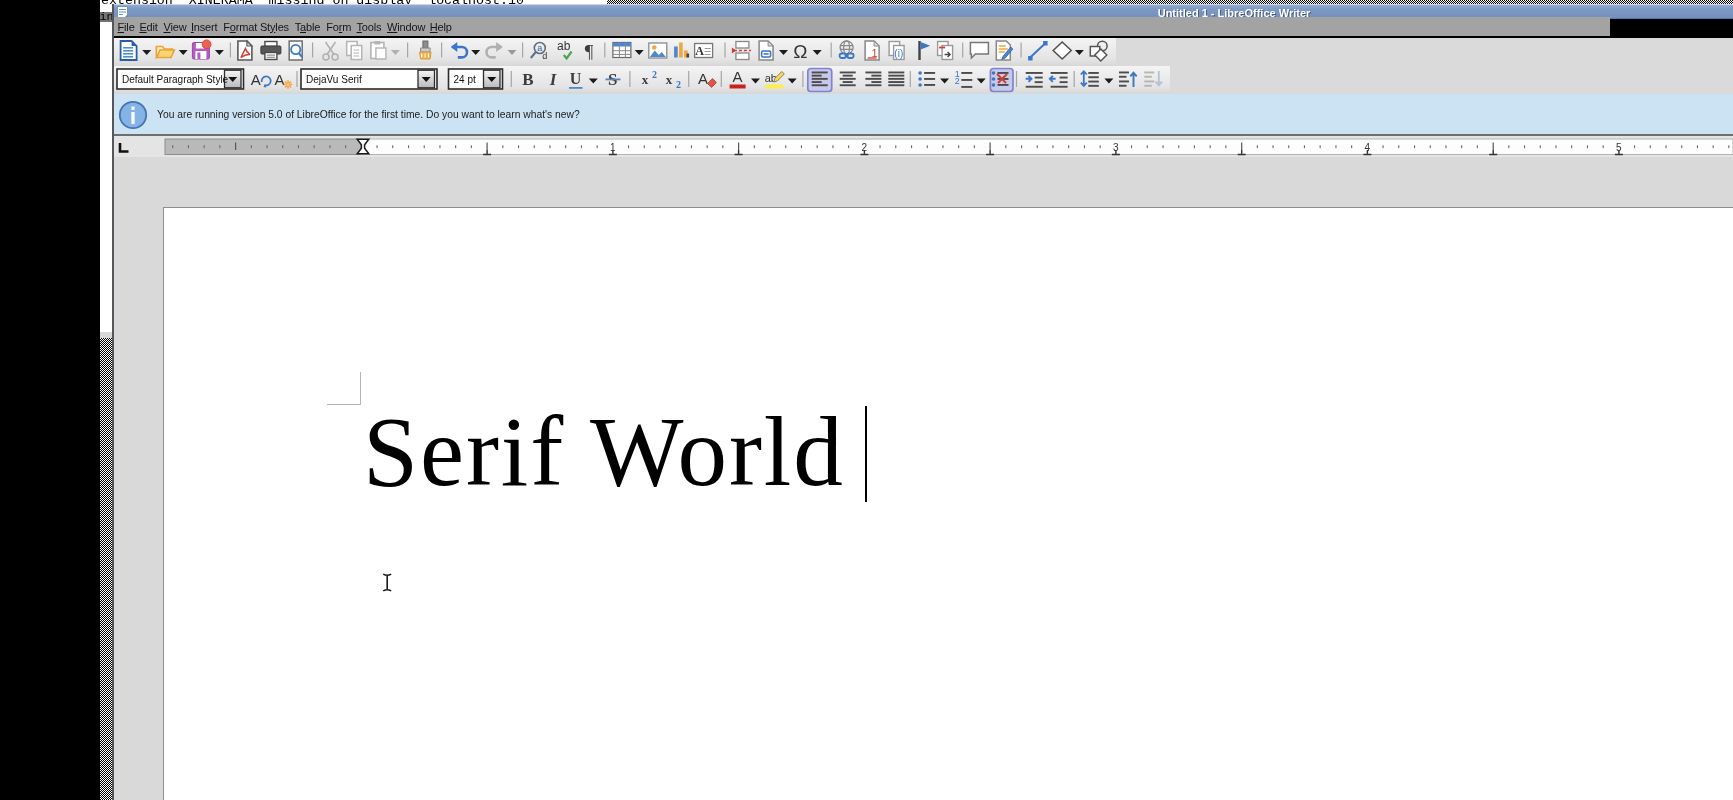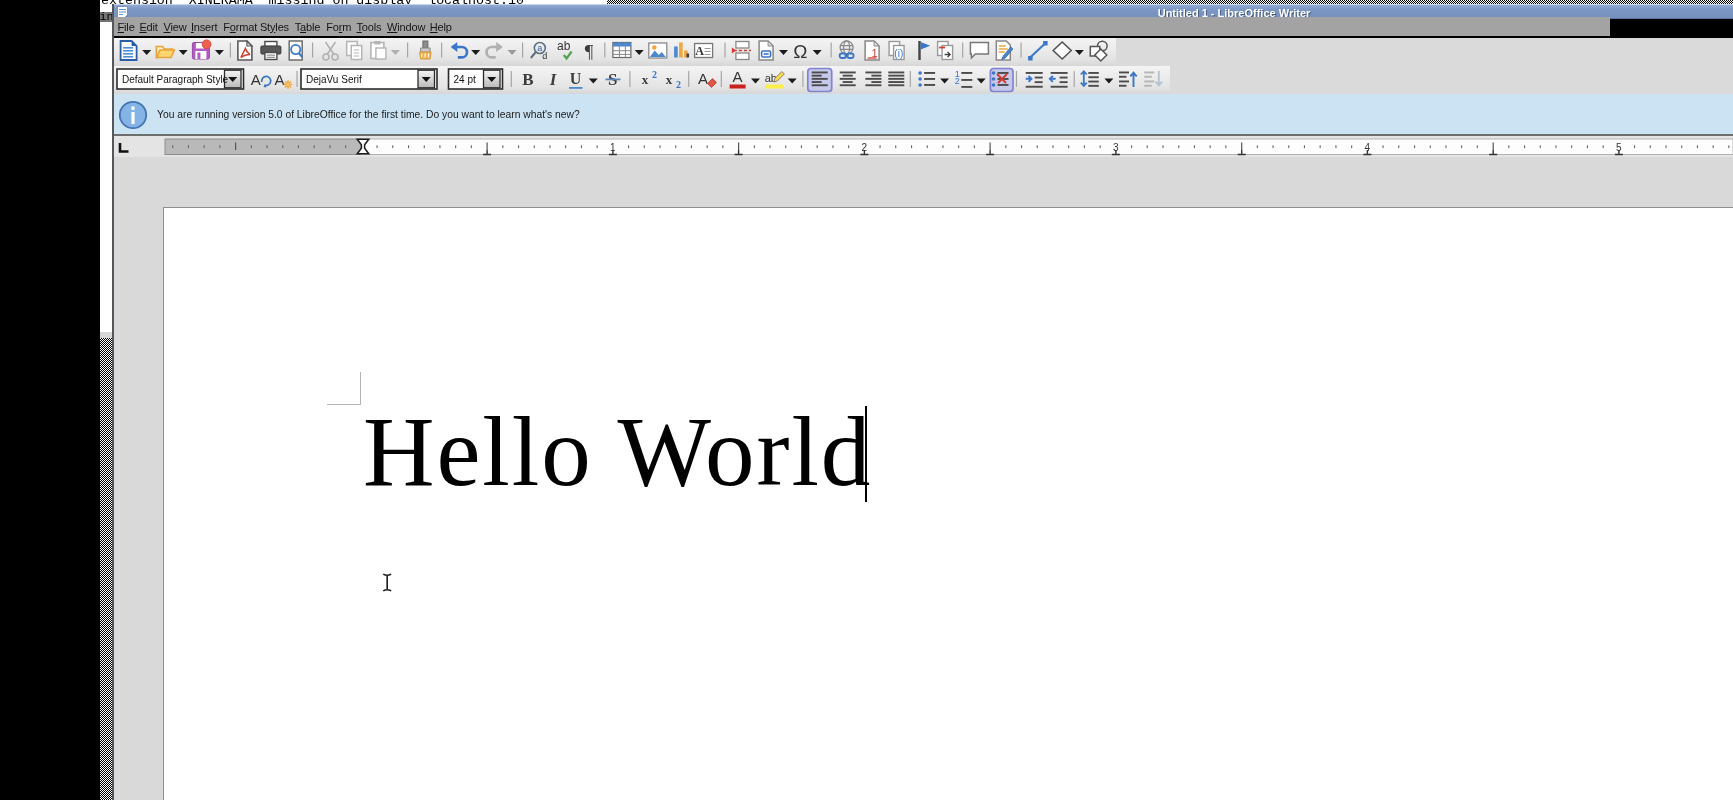--- a/index.html
+++ b/index.html
@@ -519,17 +519,17 @@
 <svg class="abs" style="left:118px;top:142px" width="12" height="12">
     <path d="M2,1 V9.5 H10.5" stroke="#111" stroke-width="2.6" fill="none"></path>
   </svg>
 
 <div class="abs" style="left:114px;top:157px;width:1619px;height:643px;background:#d9d9d9"></div>
 <div class="abs" style="left:163px;top:207px;width:1570px;height:593px;background:#fff;border-top:1px solid #8f8f8f;border-left:1px solid #8f8f8f"></div>
 
 <div class="abs" style="left:327px;top:404px;width:34px;height:1px;background:#b4b4b4"></div>
 <div class="abs" style="left:360px;top:372px;width:1px;height:33px;background:#b4b4b4"></div>
 
-<div class="abs" id="hello" style="left:363px;top:401.5px;font-family:'Liberation Serif',serif;font-size:99.1px;letter-spacing:1.9px;color:#000;line-height:1">Hello World</div>
+<div class="abs" id="hello" style="left:363px;top:401.5px;font-family:'Liberation Serif',serif;font-size:99.1px;letter-spacing:1.9px;color:#000;line-height:1">Serif World</div>
 <div class="abs" style="left:864.6px;top:406px;width:2.8px;height:96px;background:#000"></div>
 
 <svg class="abs" style="left:381.5px;top:572.5px" width="14" height="20" viewBox="0 0 14 20">
   <path d="M1.2,1.1 Q5.2,3.4 9.2,1.1 M1.2,17.9 Q5.2,15.6 9.2,17.9 M5.2,2.4 V16.6" stroke="#1c1c1c" stroke-width="1.6" fill="none"></path>
 </svg>
 </body></html>

